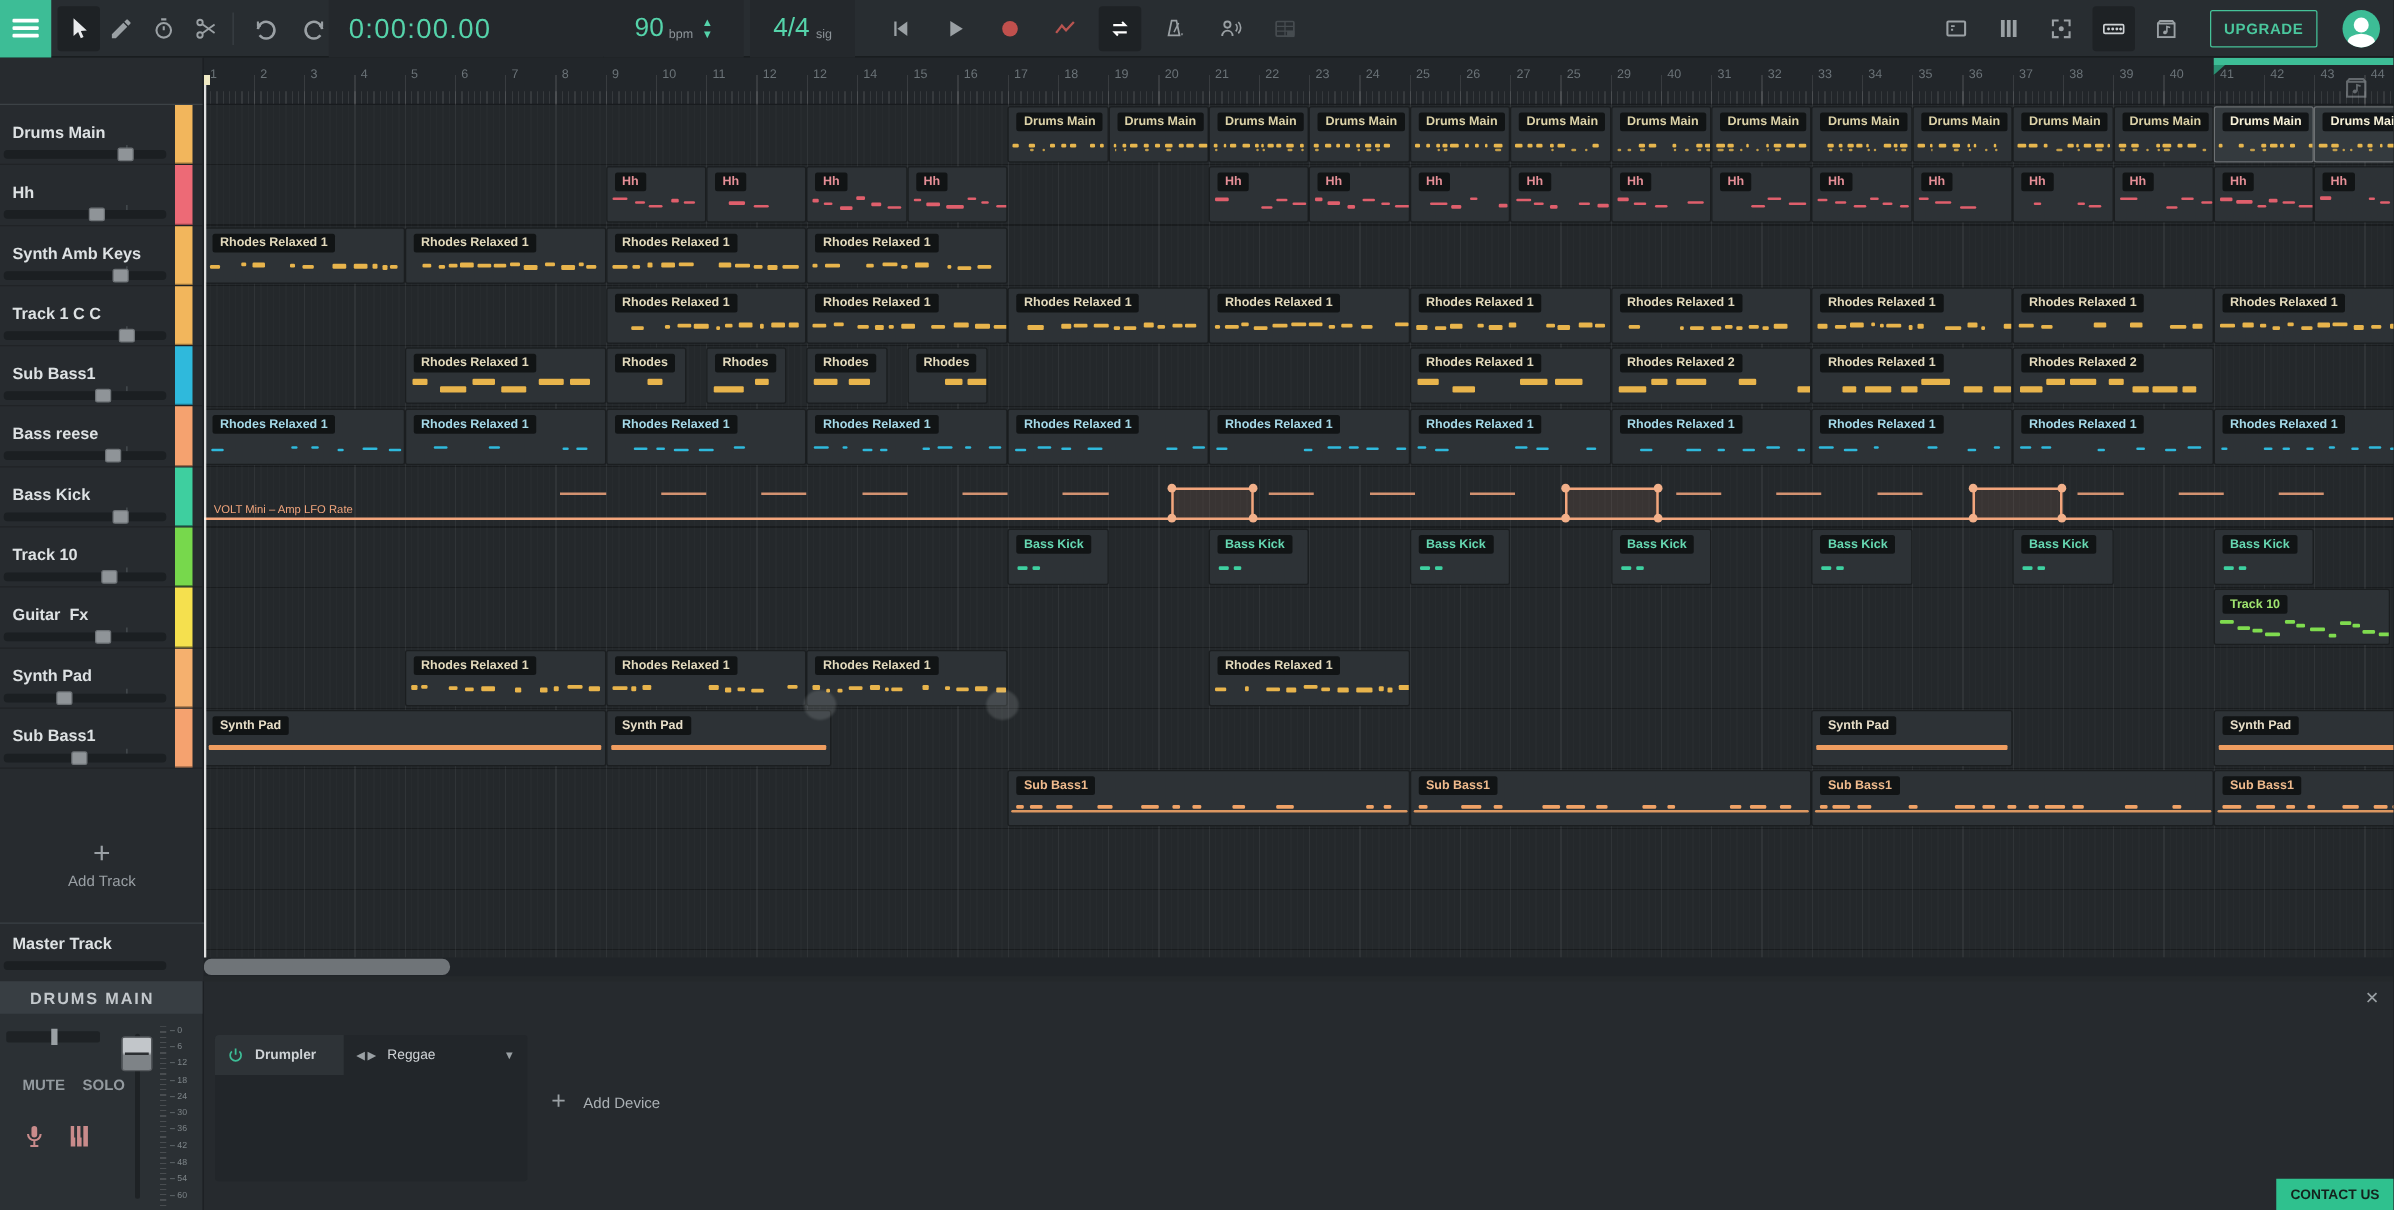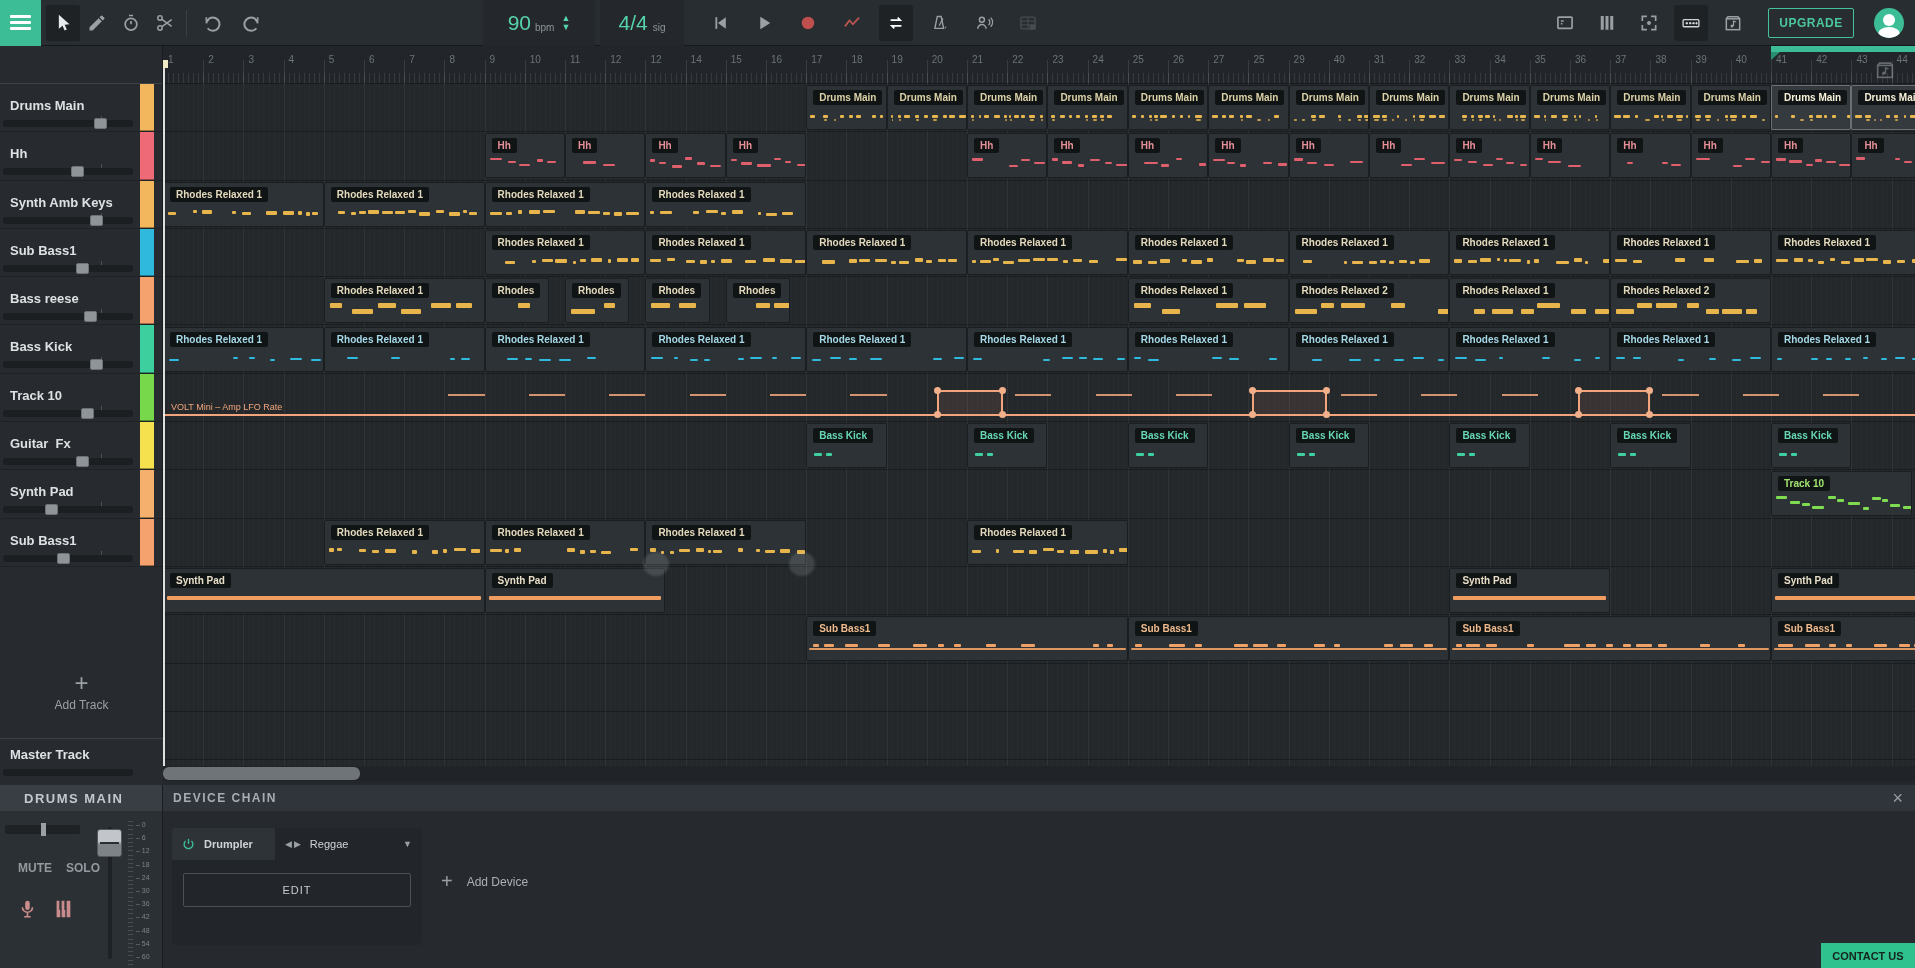--- a/index.html
+++ b/index.html
@@ -166,20 +166,23 @@
         </div>
         <div class="tbtn" style="left: 234px;">
           <span style="display:flex">
             <svg viewBox="0 0 24 24">
               <path d="M17 9h3V5" stroke="#9aa0a4" stroke-width="2" fill="none"></path>
               <path d="M19.5 9a8 8 0 1 0 1 6" stroke="#9aa0a4" stroke-width="2.4" fill="none" transform="rotate(25 12 12)"></path>
             </svg>
           </span>
         </div>
       </div>
+    <div class="tileA">
+      <span class="time-display">0:00:00.00</span>
+    </div>
     <div class="bpm-box">
       <span class="bpm-val">90</span>
       <span class="unit">bpm</span>
       <span class="stepper">
           <span>▲</span>
           <span>▼</span>
         </span>
     </div>
     <div class="sig-box">
       <span class="sig-val">4/4</span>
@@ -320,20 +323,28 @@
           <div class="vslider">
             <div class="vknob" style="left: 67.86px;"></div>
           </div>
           <div class="stripe" style="background: rgb(237, 106, 118);"></div>
         </div>
         <div class="trk">
           <div class="tname">Synth Amb Keys</div>
           <div class="vnotch"></div>
           <div class="vslider">
             <div class="vknob" style="left: 86.58px;"></div>
+          </div>
+          <div class="stripe" style="background: rgb(242, 182, 92);"></div>
+        </div>
+        <div class="trk">
+          <div class="tname">Track 1 C C</div>
+          <div class="vnotch"></div>
+          <div class="vslider">
+            <div class="vknob" style="left: 92.43px;"></div>
           </div>
           <div class="stripe" style="background: rgb(242, 182, 92);"></div>
         </div>
         <div class="trk">
           <div class="tname">Sub Bass1</div>
           <div class="vnotch"></div>
           <div class="vslider">
             <div class="vknob" style="left: 72.54px;"></div>
           </div>
           <div class="stripe" style="background: rgb(47, 185, 220);"></div>
@@ -1359,38 +1370,36 @@
           <div class="dbrow" style="top: 52.8px;">– 24</div>
           <div class="dbrow" style="top: 66px;">– 30</div>
           <div class="dbrow" style="top: 79.2px;">– 36</div>
           <div class="dbrow" style="top: 92.4px;">– 42</div>
           <div class="dbrow" style="top: 105.6px;">– 48</div>
           <div class="dbrow" style="top: 118.8px;">– 54</div>
           <div class="dbrow" style="top: 132px;">– 60</div>
         </div>
     </div>
     <div class="devchain">
-      <div class="dc-head">DEVICE CHAIN</div>
       <div class="dc-close">×</div>
       <div class="dc-card">
         <div class="dc-toprow">
           <div class="dc-devtile">
             <svg viewBox="0 0 24 24">
                 <path d="M12 3v8" stroke="#3dbd96" stroke-width="2.2" fill="none"></path>
                 <path d="M7.2 6.5a7 7 0 1 0 9.6 0" stroke="#3dbd96" stroke-width="2.2" fill="none"></path>
               </svg>
             <span class="dc-name">Drumpler</span>
           </div>
           <div class="dc-preset">
             <span class="dc-arrows">◀▶</span>
             <span class="dc-preset-name">Reggae</span>
             <span class="dc-caret">▼</span>
           </div>
         </div>
-        <button class="dc-edit">EDIT</button>
       </div>
       <div class="adddev">
         <span class="pl">+</span>
         <span class="at">Add Device</span>
       </div>
     </div>
   </div>
 
   <div class="contact">CONTACT US</div>
 </div>

